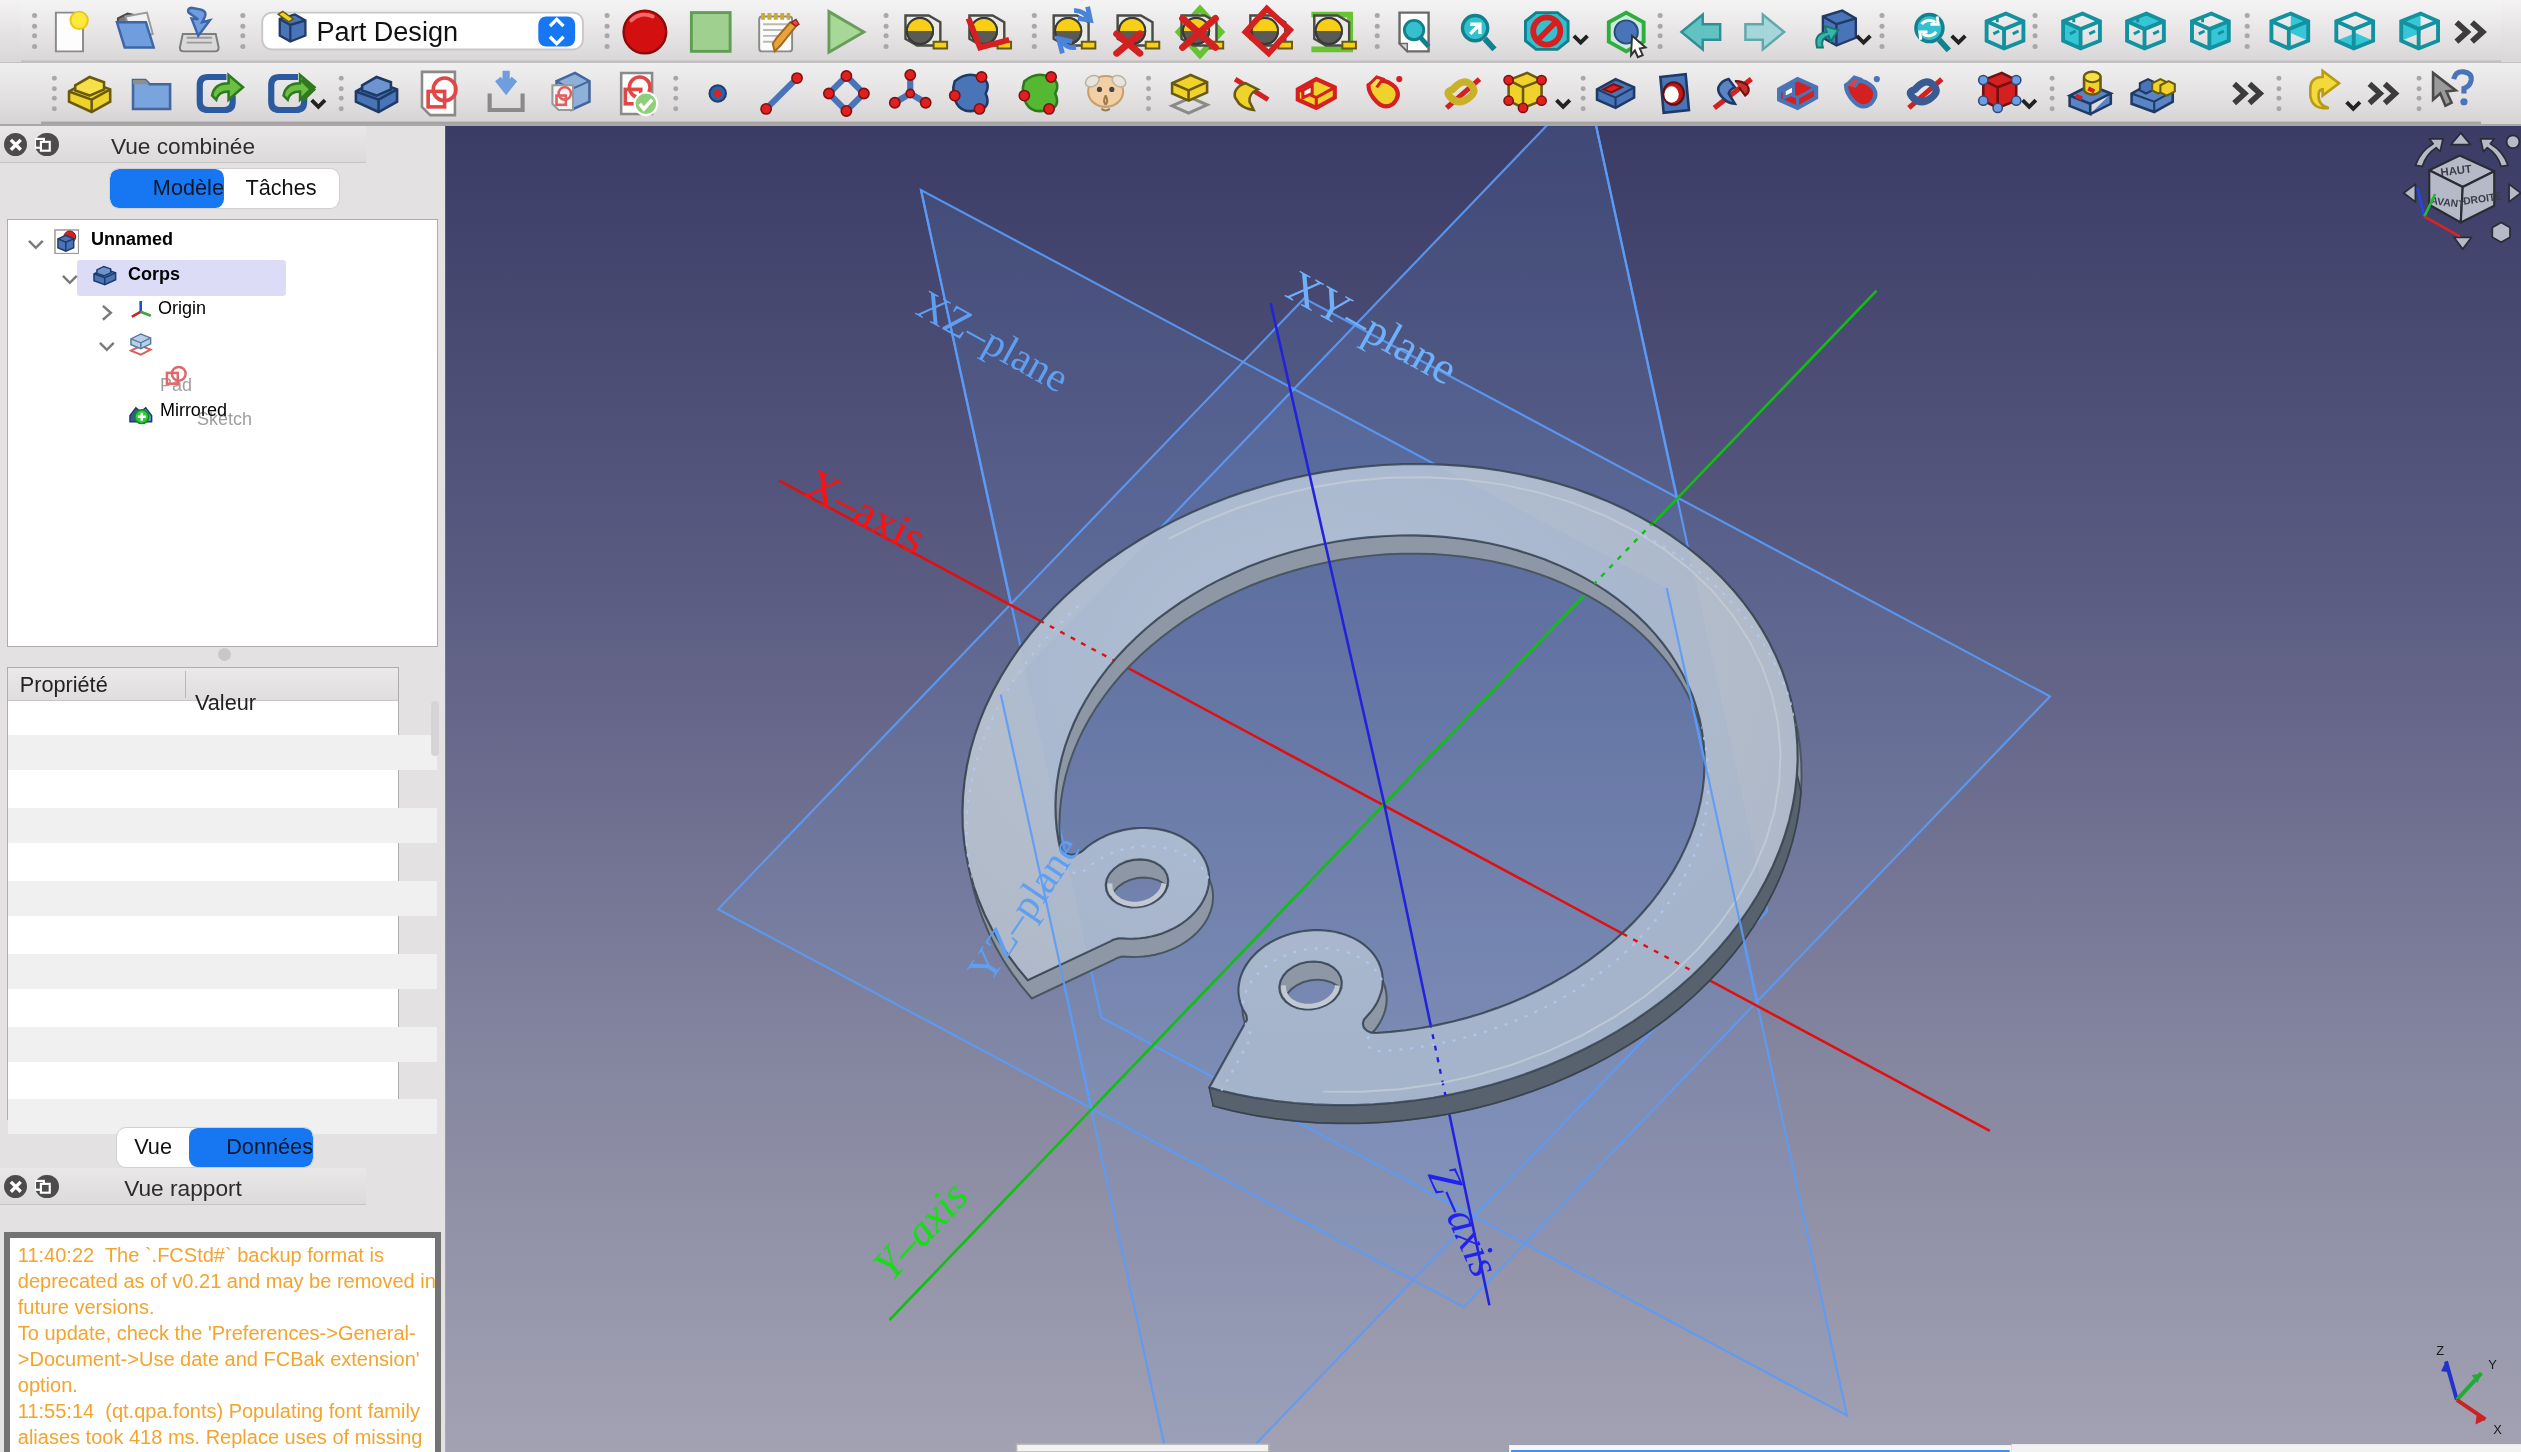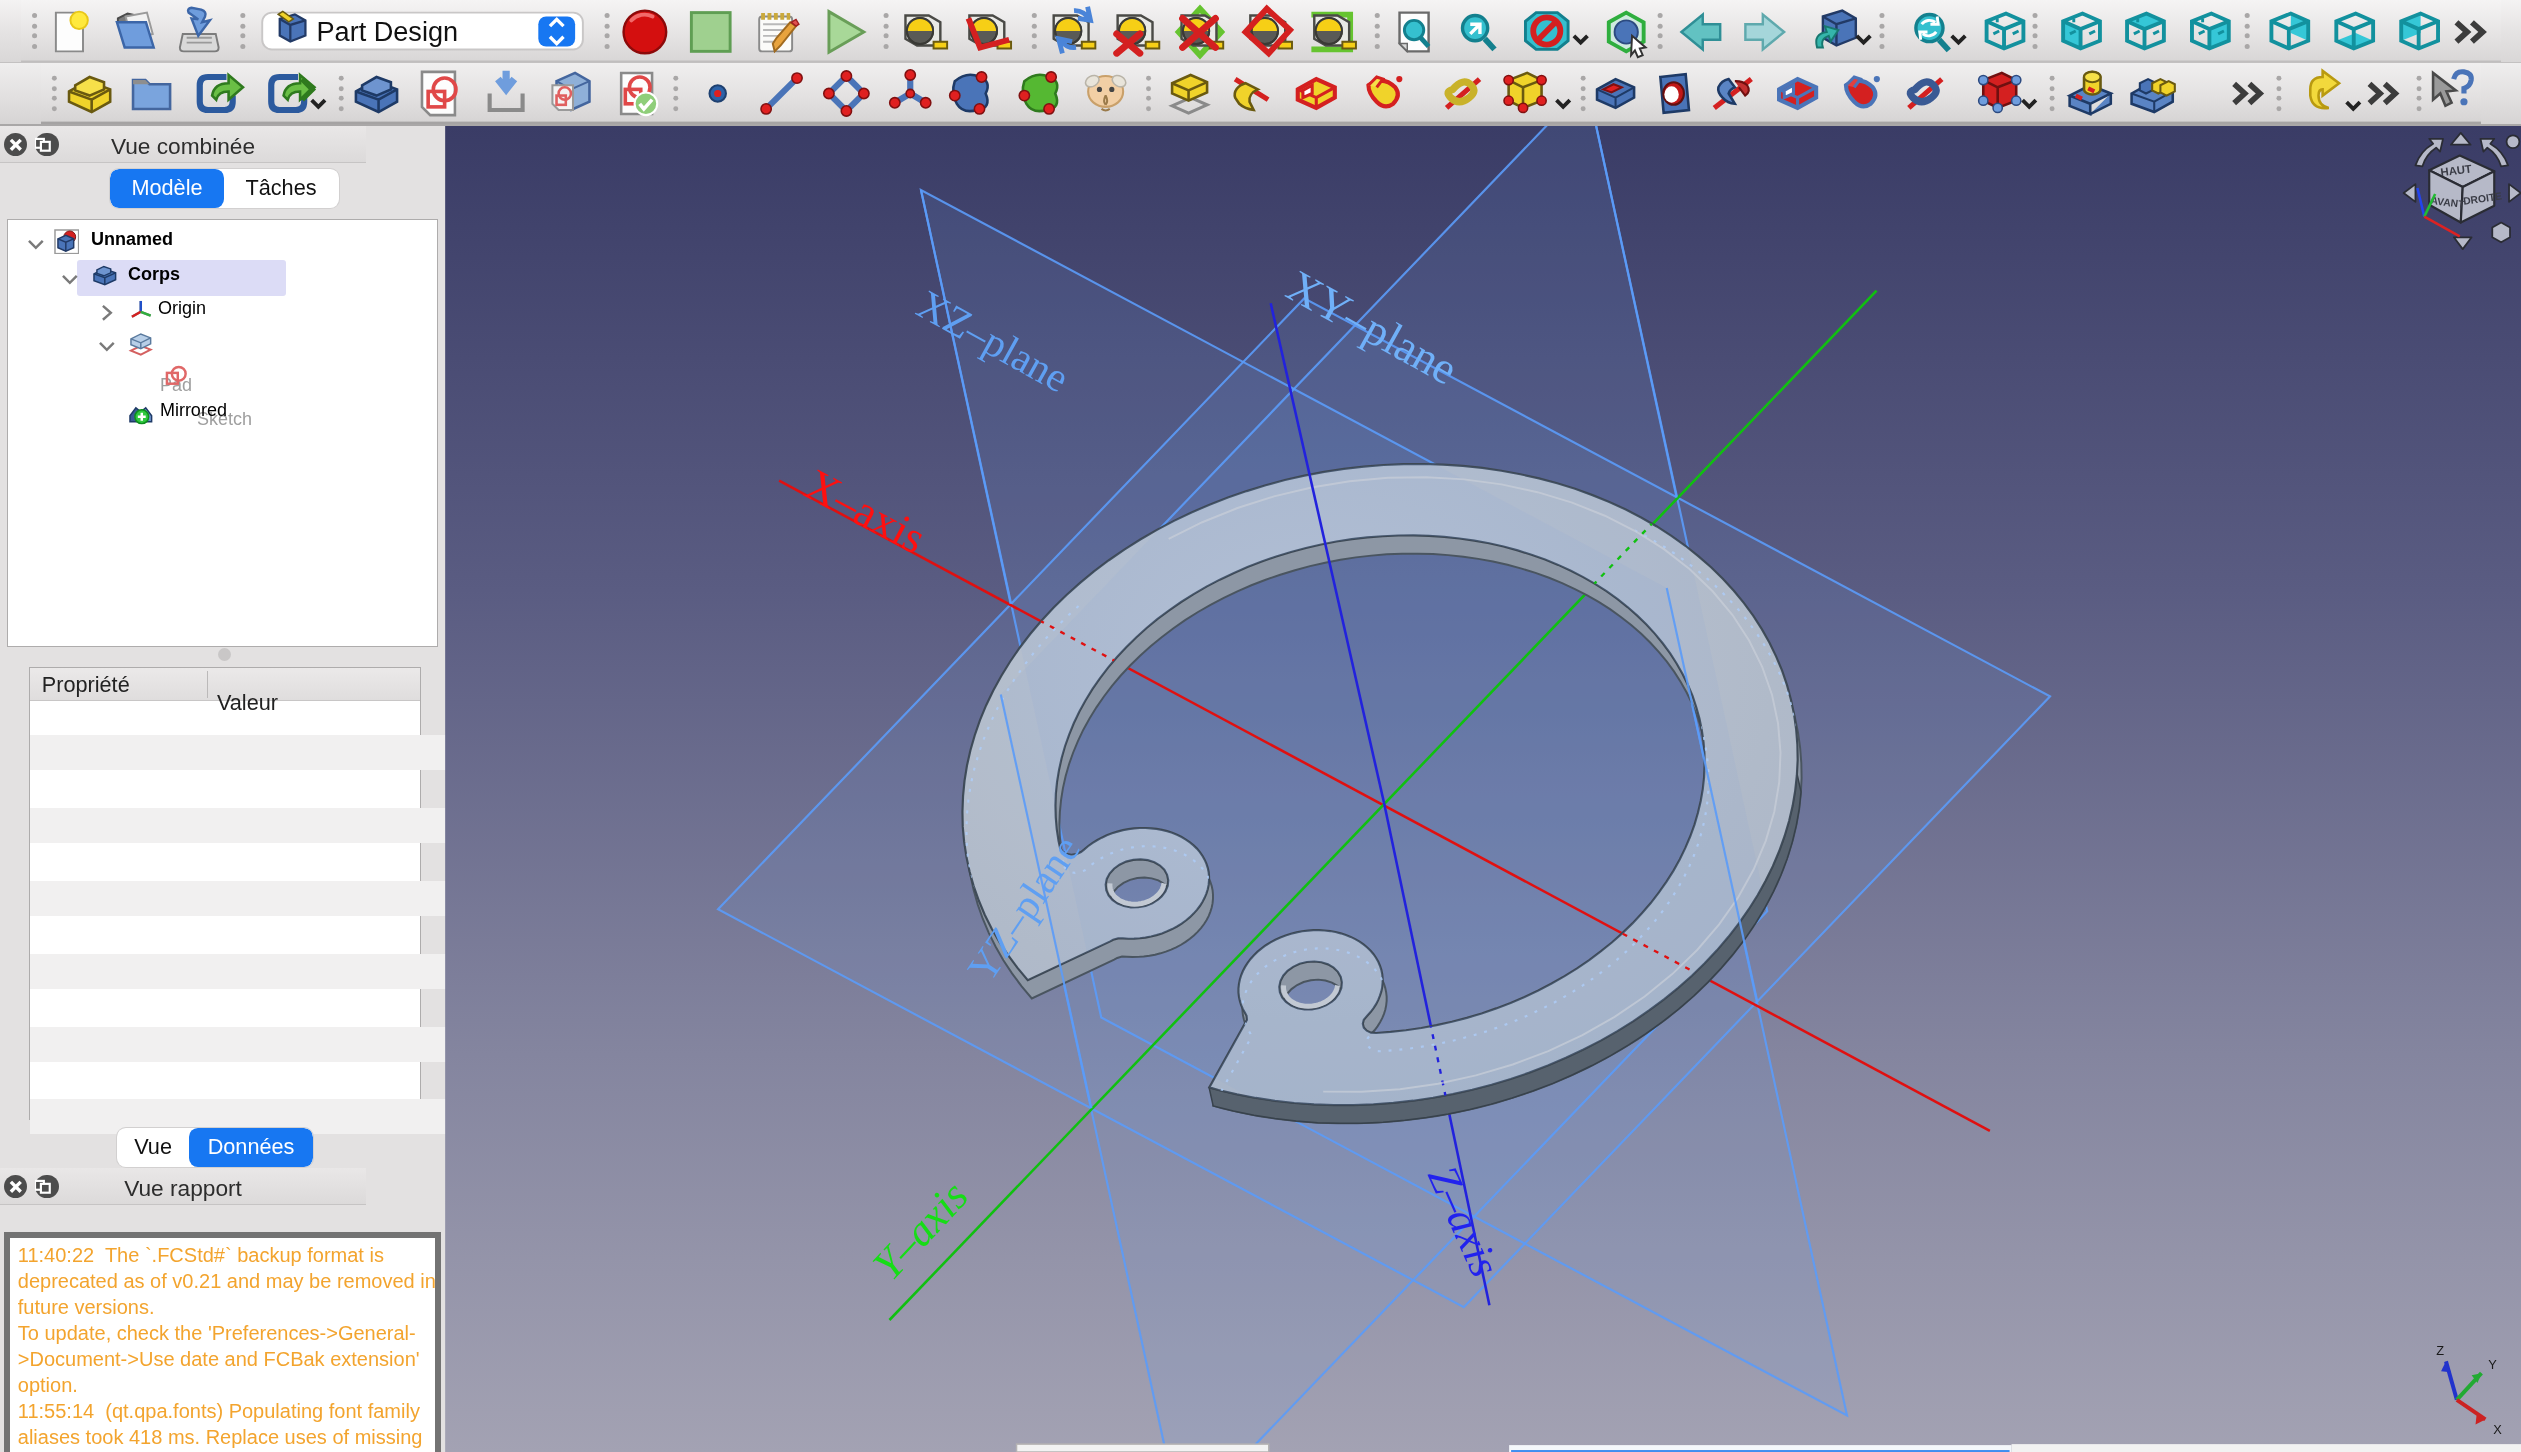--- a/index.html
+++ b/index.html
@@ -7,26 +7,26 @@
 .abs{position:absolute;}
 #tb1{left:0;top:0;width:2522px;height:63px;background:linear-gradient(#f4f3f3,#e4e2e2 55%,#d9d7d7);border-bottom:1px solid #c3c1c1;}
 #tb2{left:0;top:63px;width:2522px;height:63px;background:linear-gradient(#efeeee,#e2e0e0 55%,#d6d4d4);border-bottom:2px solid #a9a7a7;}
 #lp{left:0;top:126px;width:445px;height:1326px;background:#e3e1e1;}
 .panhdr{position:absolute;left:0;width:366px;height:37px;background:linear-gradient(#e9e7e7,#dcdada);border-bottom:1px solid #c6c4c4;}
 .phtitle{position:absolute;top:6.9px;width:100%;text-align:center;font-size:22.7px;color:#2d2d2d;}
 .wbtn{position:absolute;top:6.9px;width:23.6px;height:23.6px;border-radius:11.8px;background:#4c4c4c;}
 .wbtn svg{position:absolute;left:0;top:0;}
 .tabs{position:absolute;display:flex;border-radius:8.9px;background:#ffffff;box-shadow:0 0 0 1px #d2d0d0;overflow:hidden;}
 .tab{font-size:21.7px;text-align:center;padding-top:5.9px;height:39px;color:#111;}
-.tabsel{background:#1777f2;color:#ffffff;border-radius:8.9px;}
+.tabsel{background:#1777f2;color:#0f172a;border-radius:8.9px;text-align:right;}
 .treebox{position:absolute;left:6.9px;top:93px;width:431px;height:428px;background:#fff;border:1px solid #aeacac;}
 .trow{position:absolute;font-size:18px;color:#000;white-space:nowrap;}
 .gray{color:#9f9f9f;margin-top:44px;}
 .bold{font-weight:bold;}
-.propbox{position:absolute;left:6.9px;top:541px;width:392px;height:453px;background:#fff;border:1px solid #aeacac;margin-left:22px;}
+.propbox{position:absolute;left:6.9px;top:541px;width:392px;height:453px;background:#fff;border:1px solid #aeacac;}
 .prophdr{position:absolute;left:0;top:0;width:100%;height:32.5px;background:linear-gradient(#ebe9e9,#dfdddd);border-bottom:1px solid #c8c6c6;font-size:21.7px;color:#222;}
 .band{position:absolute;left:0;width:429px;height:35px;background:#f1f0f0;}
 #logbox{position:absolute;left:3.9px;top:1088px;width:437px;height:238px;background:#fff;border:6px solid #737373;overflow:hidden;margin-top:18px;}
 #logtxt{position:absolute;left:7.9px;top:3.9px;width:429px;font-size:20px;line-height:26px;color:#f3a42e;white-space:nowrap;}
 </style></head>
 <body>
 
 <svg class="abs" id="tb1" width="2522" height="63" viewBox="0 0 2560 64">
     <rect width="2560" height="64" fill="url(#tbg1)"></rect>
     <defs>

